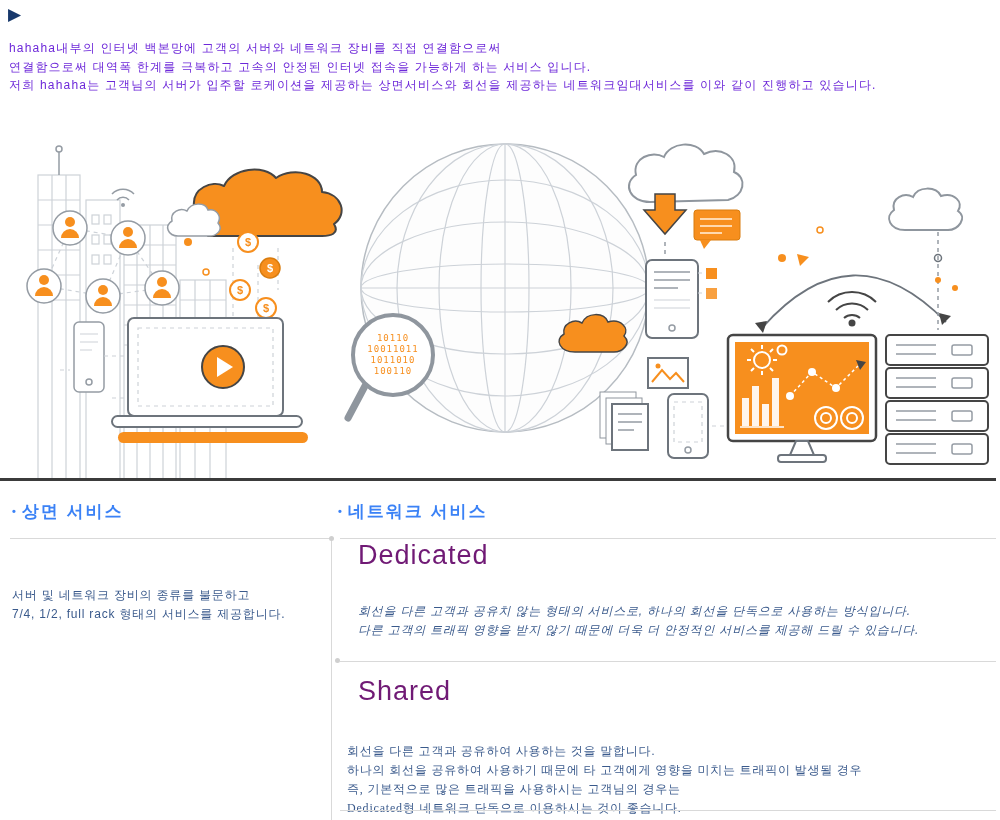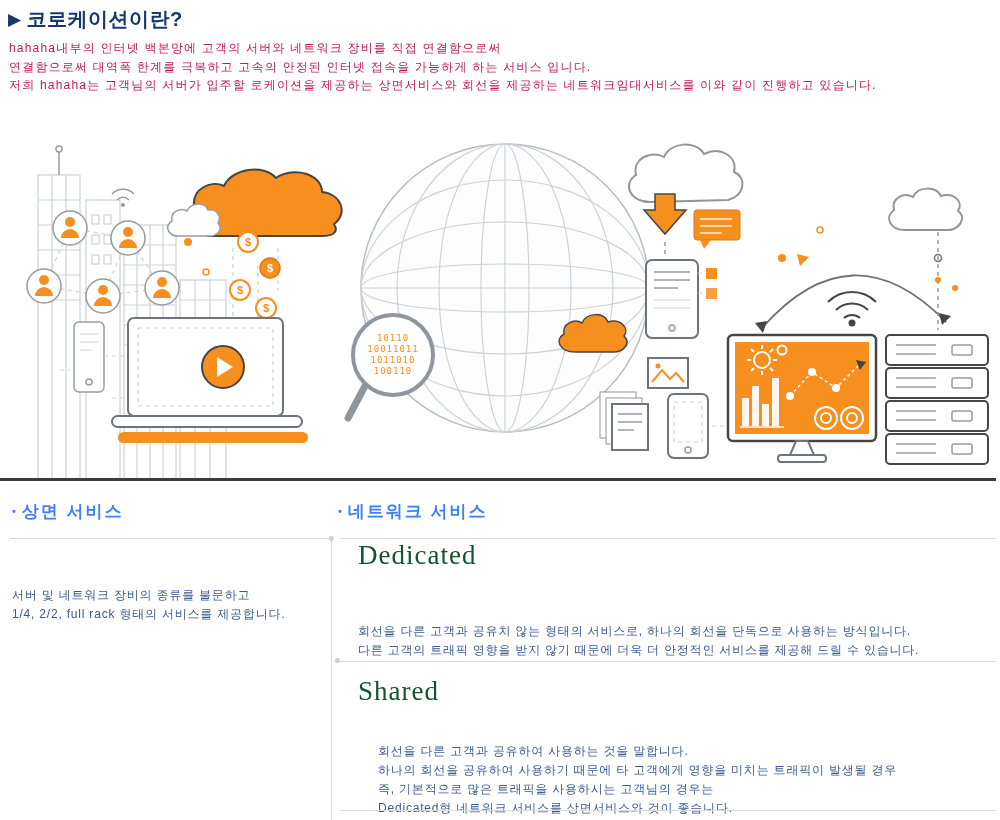--- a/index.html
+++ b/index.html
@@ -3,52 +3,51 @@
 <meta charset="utf-8">
 <style>
   html,body{margin:0;padding:0;background:#fff;}
   .page{position:relative;width:1000px;height:820px;background:#fff;overflow:hidden;
         font-family:"Liberation Sans","DejaVu Sans",sans-serif;}
 
   
   .page-title{position:absolute;top:6px;left:8px;display:flex;align-items:center;gap:5px;
               font-size:20px;font-weight:bold;color:#17386b;letter-spacing:.5px;}
   .page-title .marker{font-size:17px;line-height:1;}
-  .intro{position:absolute;top:39px;left:9px;font-size:12px;color:#be185d;
+  .intro{position:absolute;top:39px;left:9px;font-size:12px;color:#6d28d9;
          line-height:18.5px;letter-spacing:1.2px;}
 
   
   .illustration{position:absolute;top:130px;left:0;width:1000px;height:352px;}
 
   
   svg .s-lt{fill:none;stroke:#cdd2d8;stroke-width:1.2;}
   svg .s-md{fill:none;stroke:#959ca4;stroke-width:1.5;}
   svg .s-dk{fill:none;stroke:#454545;stroke-width:2;}
   svg .dsh{stroke-dasharray:4 4;}
   svg .f-wh{fill:#fff;}
   svg .f-or{fill:#f78f1e;}
 
   
   .hr{position:absolute;height:1px;background:#d9d9d9;}
   .vr{position:absolute;width:1px;background:#d9d9d9;}
   .dot{position:absolute;width:5px;height:5px;border-radius:50%;background:#cfcfcf;}
   .sec-heading{position:absolute;font-size:17px;font-weight:bold;color:#3b82f6;letter-spacing:2px;}
   .sec-heading .bullet{font-size:11px;margin-right:4px;vertical-align:2px;}
   .body-text{position:absolute;font-size:12px;color:#3a5a8c;line-height:19px;letter-spacing:.8px;}
-  .serif-title{position:absolute;font-family:Liberation Serif, serif;
-               font-size:27px;color:#14532d;letter-spacing:1px;}
+  .serif-title{position:absolute;font-family:Liberation Sans, sans-serif;
+               font-size:27px;color:#701a75;letter-spacing:1px;}
 </style>
 </head>
 <body>
 
 <div class="page">
 
   <div class="page-title">
     <span class="marker">▶</span>
-    <span>코로케이션이란?</span>
   </div>
 
   <div class="intro">
     <div>hahaha내부의 인터넷 백본망에 고객의 서버와 네트워크 장비를 직접 연결함으로써</div>
     <div>연결함으로써 대역폭 한계를 극복하고 고속의 안정된 인터넷 접속을 가능하게 하는 서비스 입니다.</div>
     <div>저희 hahaha는 고객님의 서버가 입주할 로케이션을 제공하는 상면서비스와 회선을 제공하는 네트워크임대서비스를 이와 같이 진행하고 있습니다.</div>
   </div>
 
   <div class="illustration">
     <svg viewBox="0 0 1000 352" width="1000" height="352" xmlns="http://www.w3.org/2000/svg">
@@ -262,41 +261,41 @@
       <line x1="0" y1="349.5" x2="996" y2="349.5" stroke="#3b3b3b" stroke-width="3"></line>
     </svg>
   </div>
 
   <div class="sec-heading" style="top:500px;left:12px;">
     <span class="bullet">•</span><span>상면 서비스</span>
   </div>
   <div class="hr" style="top:538px;left:10px;width:320px;"></div>
   <div class="body-text" style="top:546px;left:12px;margin-top:40px;">
     <div>서버 및 네트워크 장비의 종류를 불문하고</div>
-    <div>1/4, 2/2, full rack 형태의 서비스를 제공합니다.</div>
+    <div>7/4, 1/2, full rack 형태의 서비스를 제공합니다.</div>
   </div>
 
   <div class="vr" style="top:538px;left:331px;height:282px;"></div>
   <div class="dot" style="top:536px;left:329px;"></div>
   <div class="dot" style="top:658px;left:335px;"></div>
 
   <div class="sec-heading" style="top:500px;left:338px;">
     <span class="bullet">•</span><span>네트워크 서비스</span>
   </div>
   <div class="hr" style="top:538px;left:340px;width:656px;"></div>
 
   <div class="serif-title" style="top:540px;left:358px;">Dedicated</div>
-  <div class="body-text" style="top:622px;left:358px;">
+  <div class="body-text" style="top:602px;left:358px;font-style:italic;">
     <div>회선을 다른 고객과 공유치 않는 형태의 서비스로, 하나의 회선을 단독으로 사용하는 방식입니다.</div>
     <div>다른 고객의 트래픽 영향을 받지 않기 때문에 더욱 더 안정적인 서비스를 제공해 드릴 수 있습니다.</div>
   </div>
   <div class="hr" style="top:661px;left:340px;width:656px;"></div>
 
   <div class="serif-title" style="top:676px;left:358px;">Shared</div>
-  <div class="body-text" style="top:742px;left:378px;">
+  <div class="body-text" style="top:742px;left:347px;font-family:Liberation Serif, serif;">
     <div>회선을 다른 고객과 공유하여 사용하는 것을 말합니다.</div>
     <div>하나의 회선을 공유하여 사용하기 때문에 타 고객에게 영향을 미치는 트래픽이 발생될 경우</div>
     <div>즉, 기본적으로 많은 트래픽을 사용하시는 고객님의 경우는</div>
-    <div>Dedicated형 네트워크 서비스를 상면서비스와 것이 좋습니다.</div>
+    <div>Dedicated형 네트워크 단독으로 이용하시는 것이 좋습니다.</div>
   </div>
   <div class="hr" style="top:810px;left:340px;width:656px;"></div>
 
 </div>
 
 </body></html>

